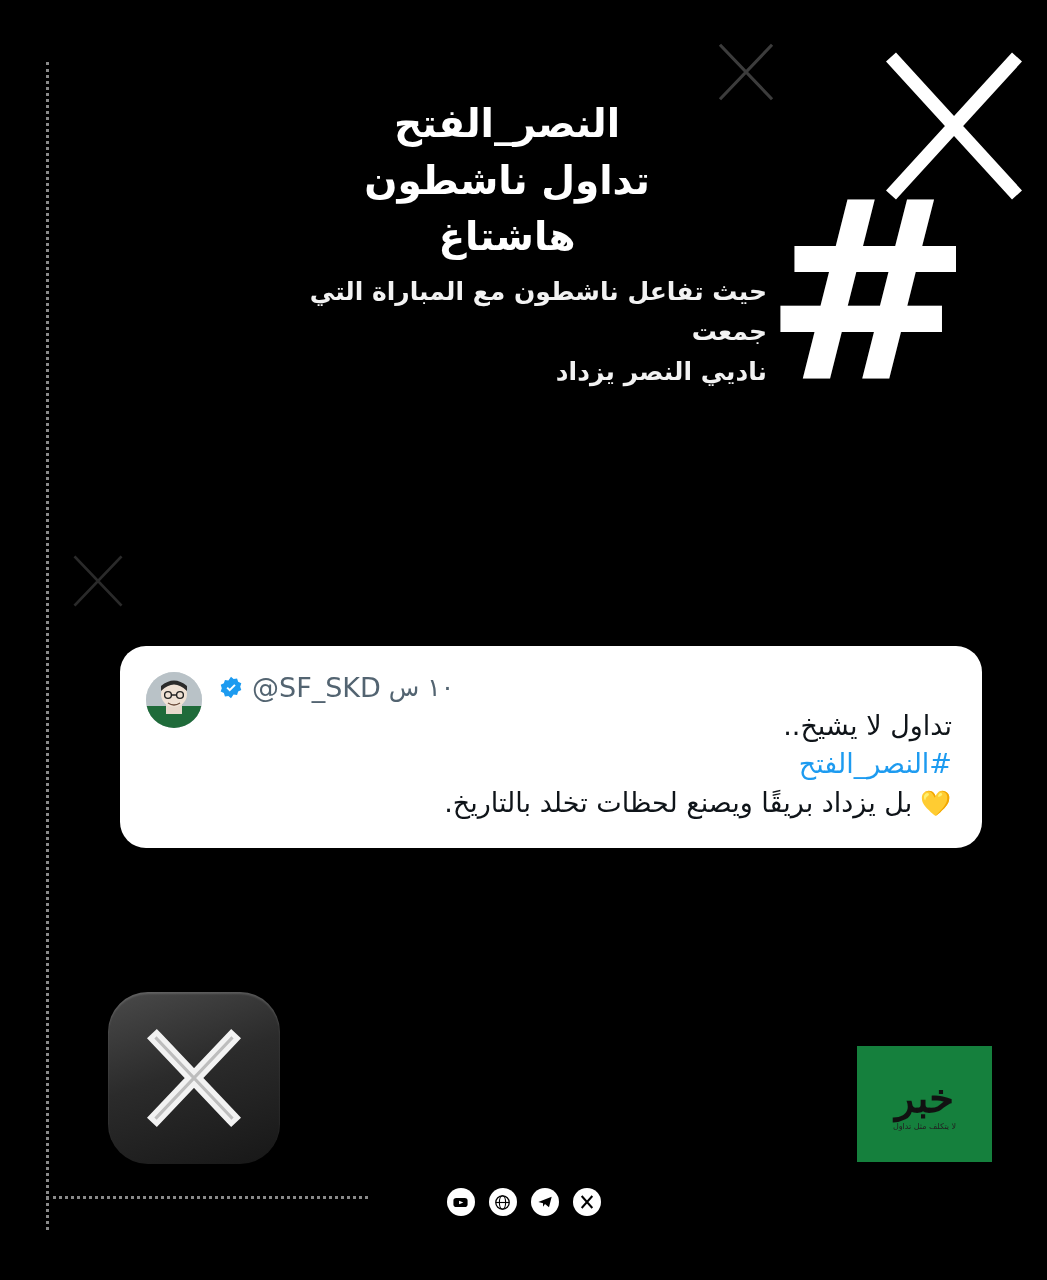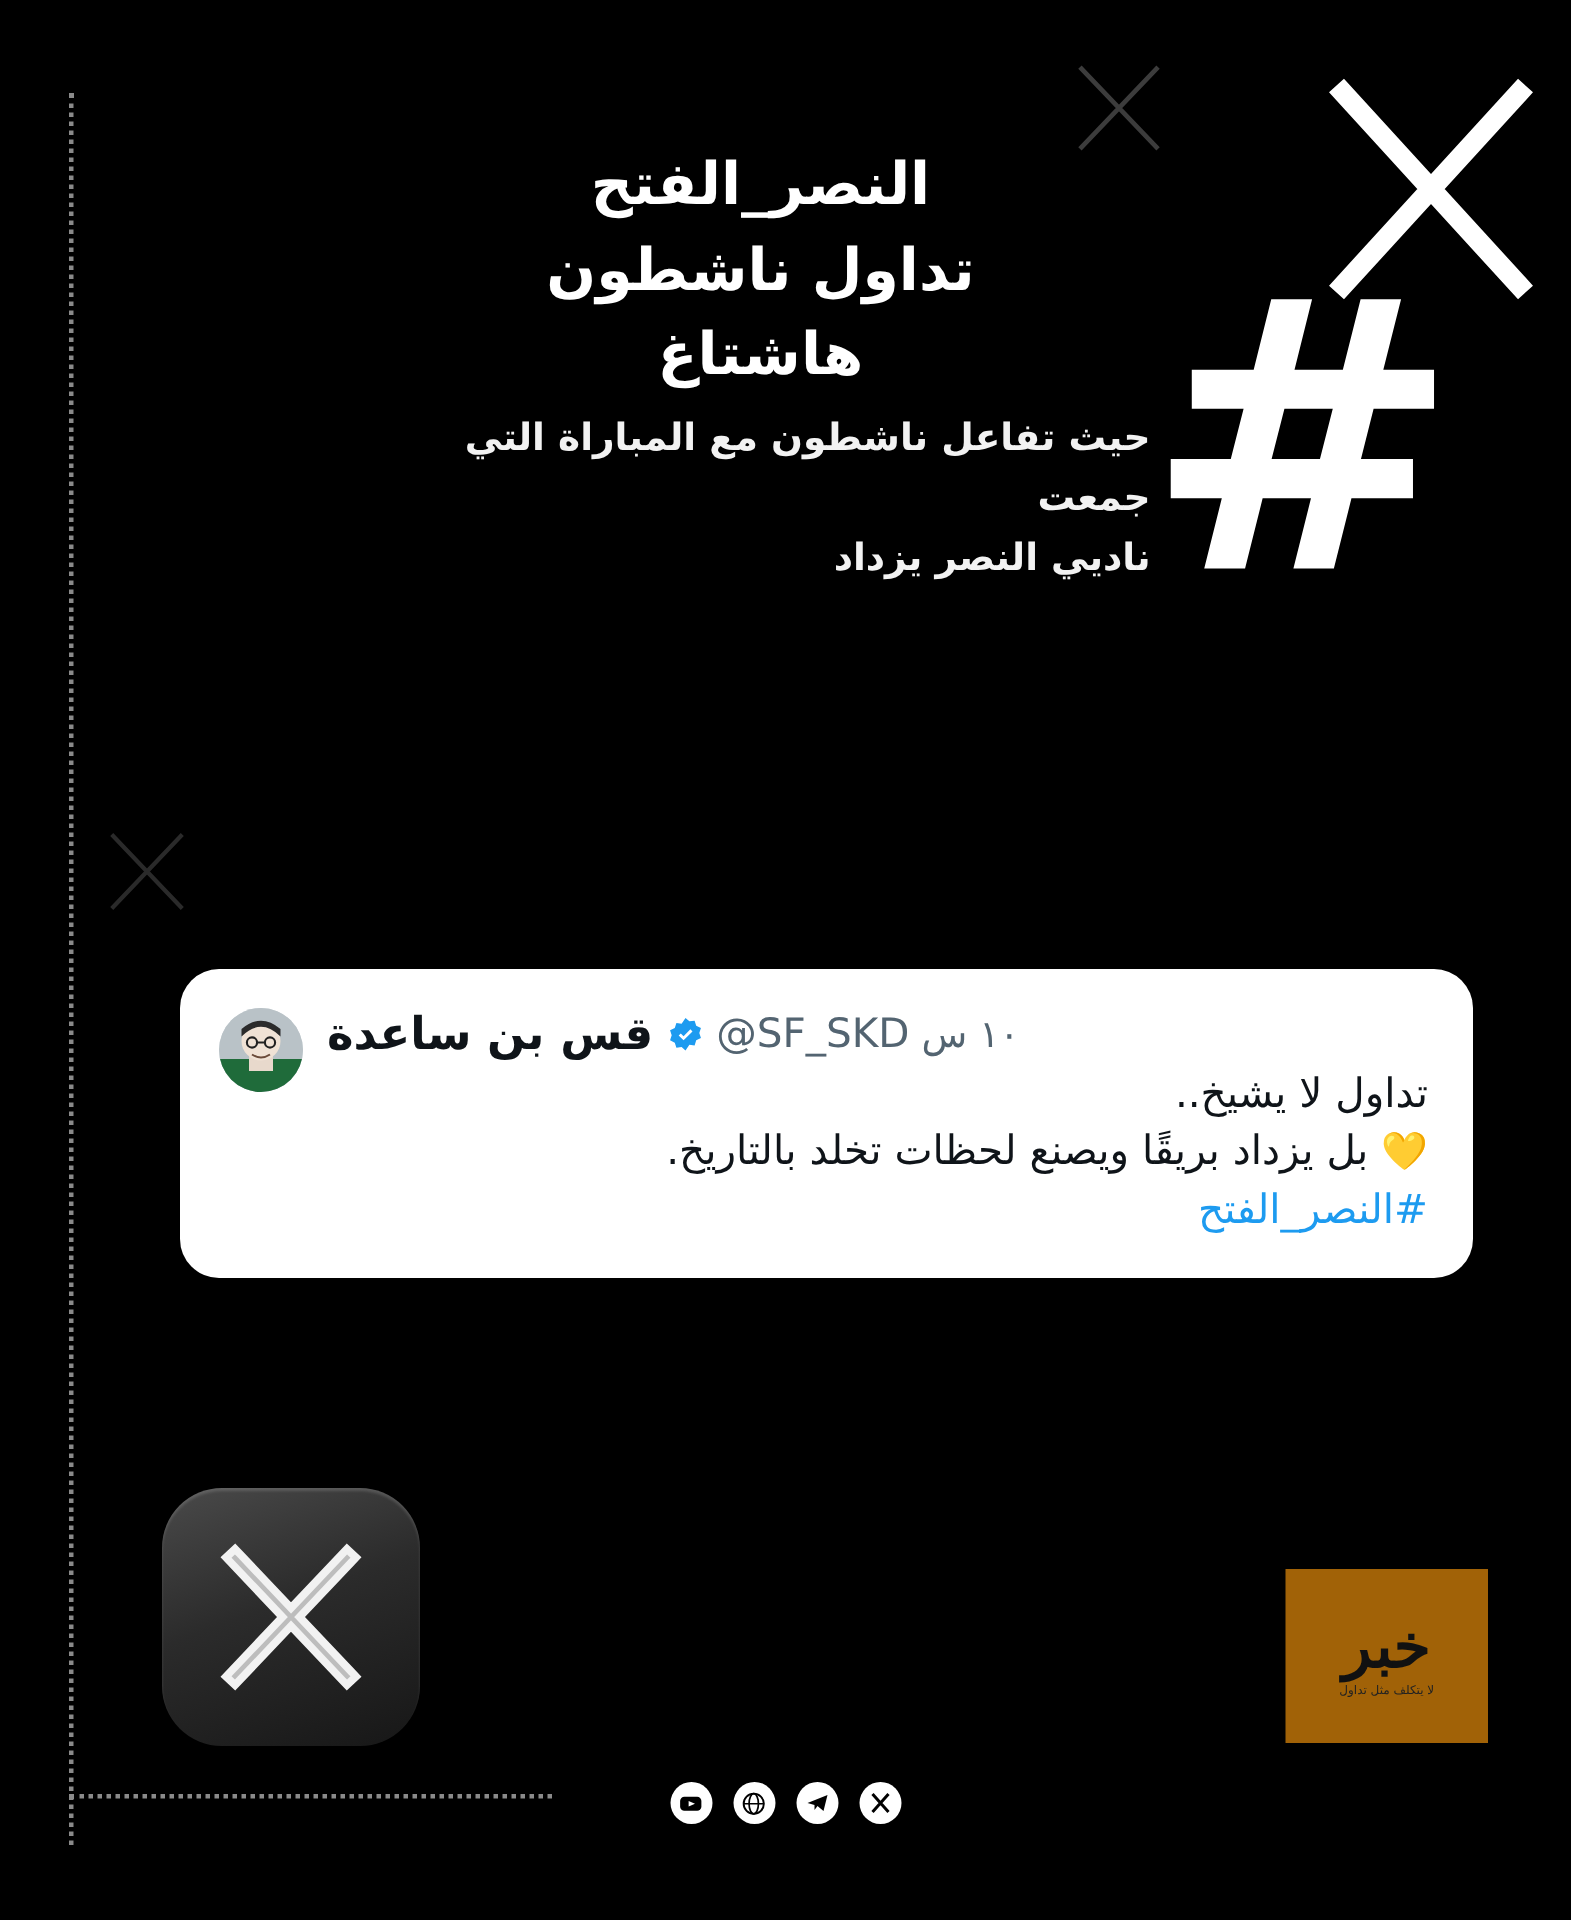--- a/index.html
+++ b/index.html
@@ -188,21 +188,21 @@
     justify-content: center;
   }
 
   
   .logo-plate {
     position: absolute;
     left: 857px;
     top: 1046px;
     width: 135px;
     height: 116px;
-    background: #a16207;
+    background: #15803d;
     display: flex;
     align-items: center;
     justify-content: center;
     flex-direction: column;
     overflow: hidden;
   }
   .logo-plate .brand-mark {
     font-size: 40px;
     color: #111111;
     font-weight: 700;
@@ -285,38 +285,37 @@
       <path d="M15 19 q13 -13 26 0 l0 -5 q-13 -11 -26 0 z" fill="#2b2b2b"></path>
       <circle cx="22" cy="23" r="3.4" fill="none" stroke="#222" stroke-width="1.4"></circle>
       <circle cx="34" cy="23" r="3.4" fill="none" stroke="#222" stroke-width="1.4"></circle>
       <path d="M25.4 23 h5.2" stroke="#222" stroke-width="1.4"></path>
       <path d="M22 31 q6 4 12 0" stroke="#6b4b3a" stroke-width="1.3" fill="none"></path>
     </svg>
   </div>
 
   <div class="tweet-body">
     <div class="tweet-head">
-      <span class="tweet-name">قس بن ساعدة</span>
       <span class="verified">
         <svg viewBox="0 0 24 24" width="26" height="26" aria-hidden="true">
           <path fill="#1d9bf0" d="M12 1.5l2.4 2.1 3.2-.4 1 3.1 2.9 1.4-1 3.1 1 3.1-2.9 1.4-1 3.1-3.2-.4L12 21.5l-2.4-2.1-3.2.4-1-3.1L2.5 15.3l1-3.1-1-3.1 2.9-1.4 1-3.1 3.2.4z"></path>
           <path fill="#ffffff" d="M10.8 15.3l-3-3 1.3-1.3 1.7 1.7 4.2-4.2 1.3 1.3z"></path>
         </svg>
       </span>
       <span class="tweet-handle">@SF_SKD</span>
       <span class="tweet-time">١٠ س</span>
     </div>
 
     <div class="tweet-text">
       <span class="line">تداول لا يشيخ..</span>
+      <span class="line tweet-tag">#النصر_الفتح</span>
       <span class="line">
         <span class="heart">💛</span>
         <span>بل يزداد بريقًا ويصنع لحظات تخلد بالتاريخ.</span>
       </span>
-      <span class="line tweet-tag">#النصر_الفتح</span>
     </div>
   </div>
 </div>
 
 <div class="x-app-icon">
   <svg viewBox="0 0 100 100" width="104" height="104" aria-hidden="true">
     <path d="M14 12 L86 88 M86 12 L14 88" stroke="#f2f2f2" stroke-width="13" fill="none" stroke-linecap="square"></path>
     <path d="M14 12 L86 88 M86 12 L14 88" stroke="#9a9a9a" stroke-width="3" fill="none" stroke-linecap="square" opacity=".6"></path>
   </svg>
 </div>

